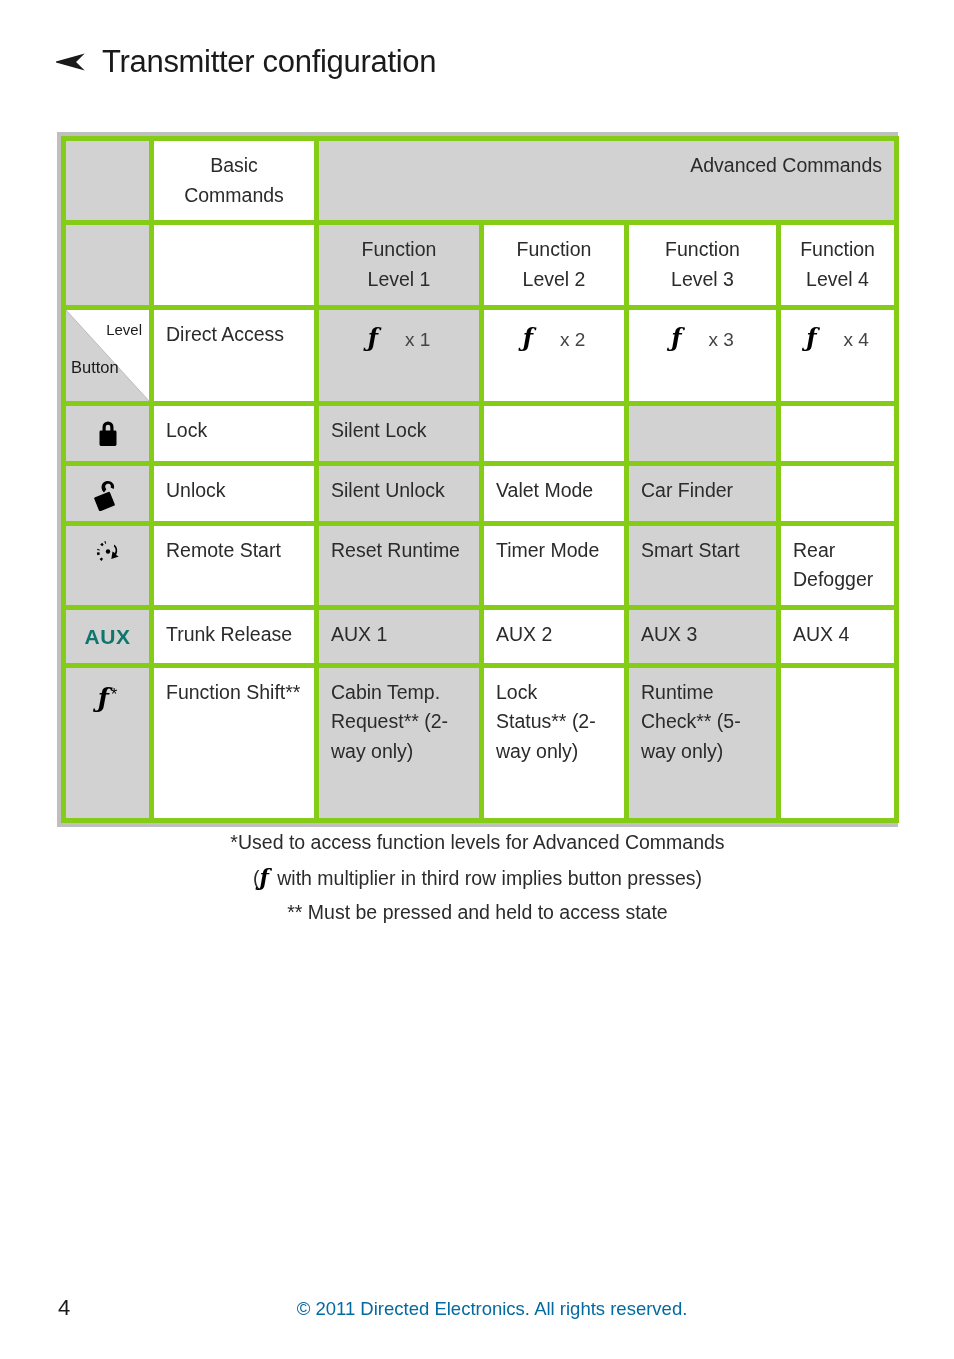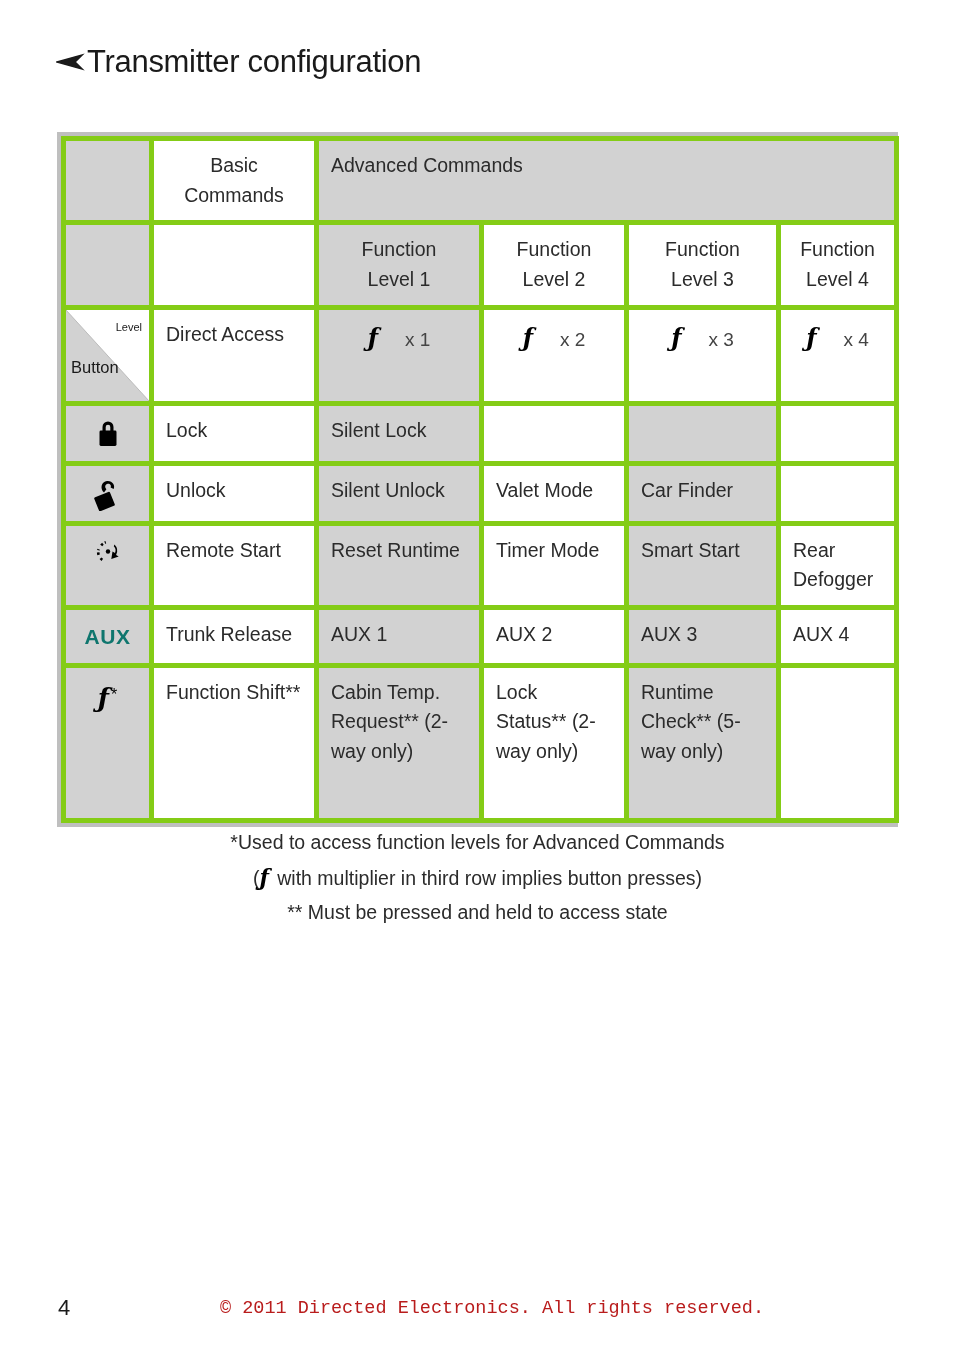--- a/index.html
+++ b/index.html
@@ -14,21 +14,21 @@
     overflow: hidden;
   }
 
   
   .page-title-row {
     position: absolute;
     left: 56px;
     top: 46px;
     display: flex;
     align-items: center;
-    gap: 1px;
+    gap: 16px;
   }
   .arrow-bullet {
     width: 30px;
     height: 22px;
     flex: 0 0 auto;
     display: block;
   }
   .page-title {
     font-size: 31px;
     font-weight: 400;
@@ -76,21 +76,21 @@
   
   .hdr-basic {
     text-align: center;
     font-size: 20px;
     color: #1a1a1a;
     padding-top: 16px;
     padding-bottom: 16px;
     line-height: 1.55;
   }
   .hdr-adv {
-    text-align: left;
+    text-align: right;
     font-size: 20px;
     color: #1a1a1a;
     padding-top: 16px;
     vertical-align: top;
   }
   .hdr-fn {
     text-align: center;
     font-size: 19px;
     color: #2b2b2b;
     padding-top: 14px;
@@ -134,21 +134,21 @@
     position: absolute;
     inset: 0;
     width: 100%;
     height: 100%;
     display: block;
   }
   .diag-level {
     position: absolute;
     right: 7px;
     top: 9px;
-    font-size: 11px;
+    font-size: 15px;
     color: #1a1a1a;
     z-index: 2;
   }
   .diag-button {
     position: absolute;
     left: 5px;
     top: 45px;
     font-size: 16.5px;
     color: #1a1a1a;
     z-index: 2;
@@ -197,23 +197,22 @@
     font-size: 22px;
     color: #1a1a1a;
   }
   .footer-copy {
     position: absolute;
     left: 0;
     right: 0;
     top: 1298px;
     text-align: center;
     font-size: 18.5px;
-    color: #b91c1c;
+    color: #0369a1;
     padding-left: 30px;
-    font-family: Liberation Mono, monospace;
   }
 </style>
 </head>
 <body>
 
 <div class="page-title-row">
   <svg class="arrow-bullet" viewBox="0 0 30 22">
     <path d="M1 11 L26 4 L19 11 L26 18 Z" fill="none" stroke="#1a1a1a" stroke-width="1.6" stroke-linejoin="miter"></path>
     <path d="M1 11 L26 4 L19 11 Z" fill="#1a1a1a"></path>
     <path d="M1 11 L19 11 L26 18 Z" fill="#1a1a1a"></path>

